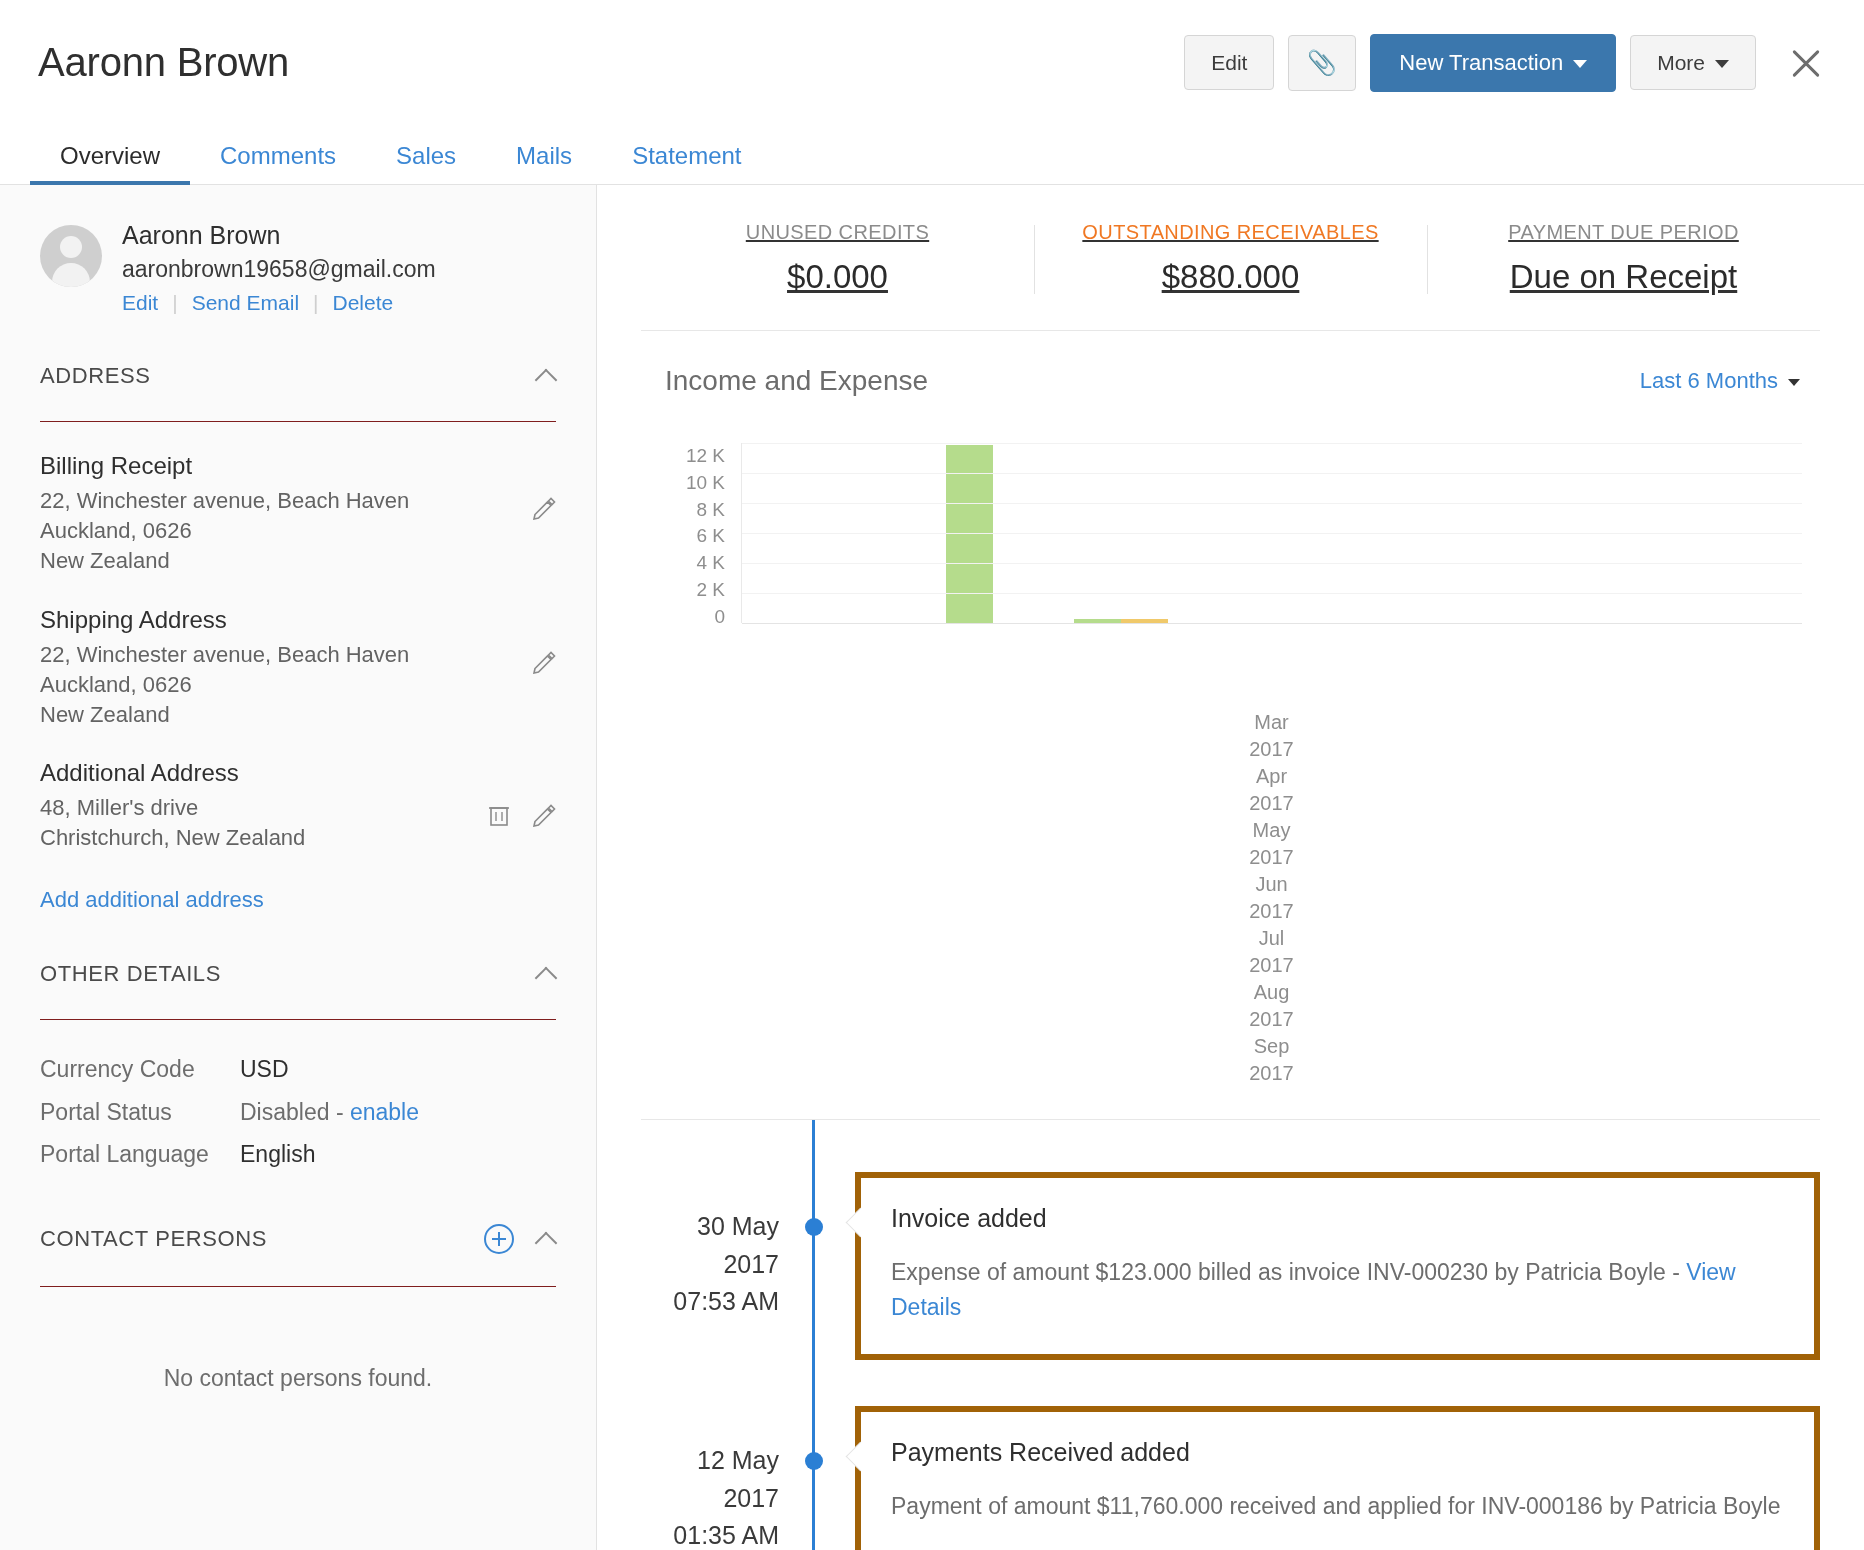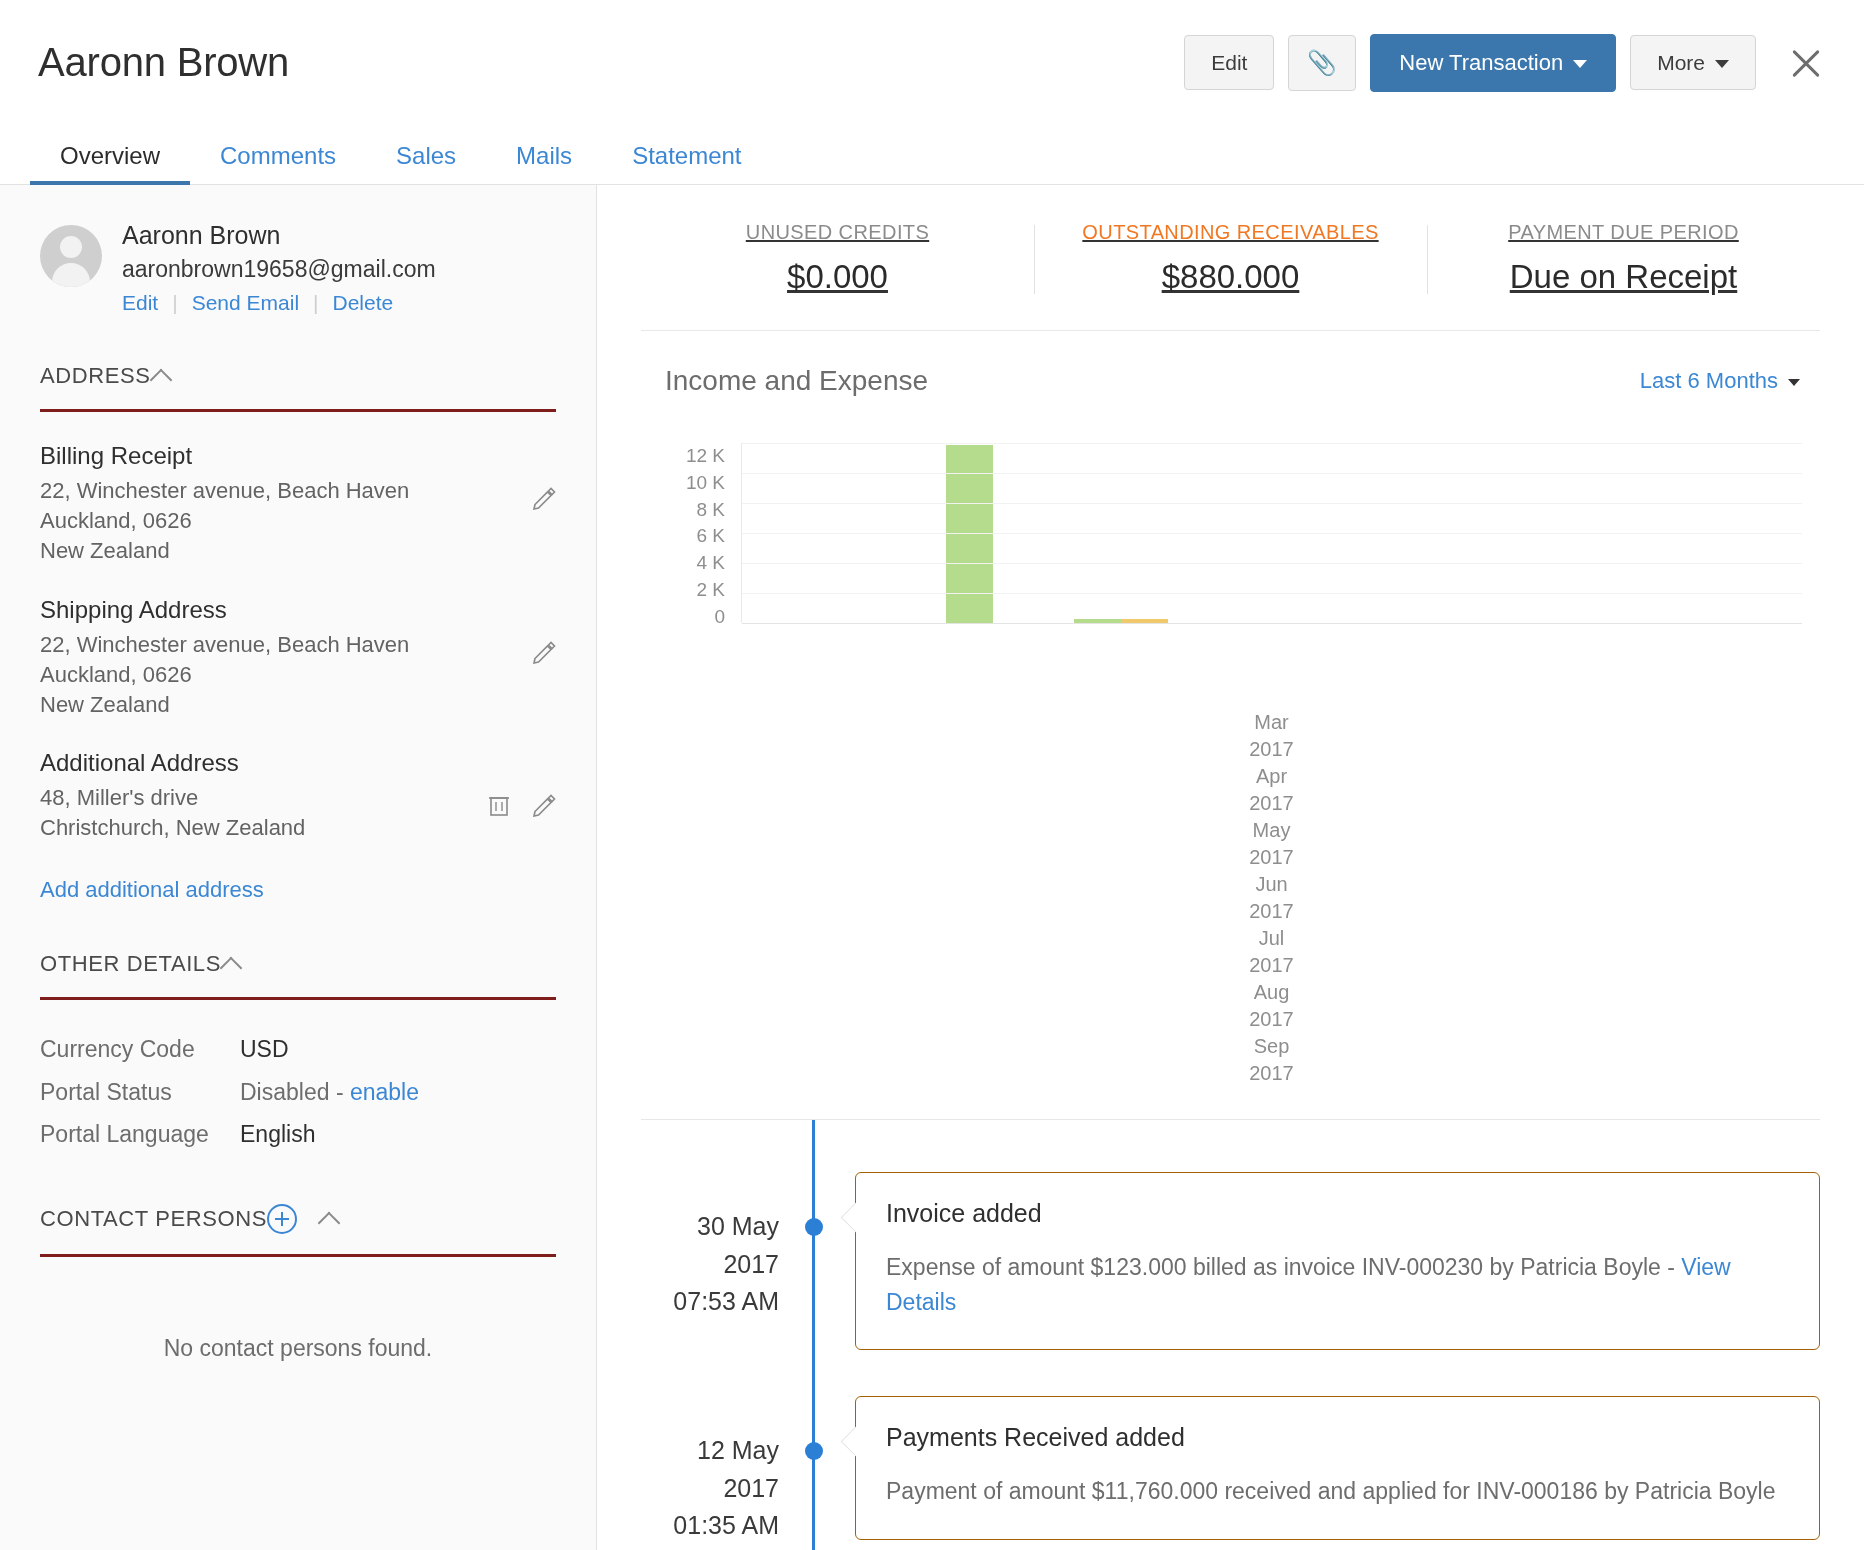--- a/index.html
+++ b/index.html
@@ -92,22 +92,22 @@
     background:#f2f2f2; border-radius: 20px 20px 0 0; transform: translateX(-50%);
   }
   .contact-name { font-size: 25px; color:#2f2f2f; margin-bottom: 6px; }
   .contact-email { font-size: 23px; color:#3a3a3a; margin-bottom: 8px; }
   .link-row { display:flex; align-items:center; gap: 0; font-size: 21px; }
   .link { color:#3b87d4; cursor:pointer; }
   .sep { color:#cfcfcf; margin: 0 14px; }
 
   
   .section-head {
-    display:flex; align-items:center; justify-content: flex-start;
-    margin-top: 48px; padding-bottom: 20px; border-bottom: 3px solid #7f1d1d;
+    display:flex; align-items:center; justify-content: space-between;
+    margin-top: 48px; padding-bottom: 32px; border-bottom: 1px solid #7f1d1d;
   }
   .section-title { font-size: 22px; color:#4a4a4a; letter-spacing: 0.6px; }
   .section-head-right { display:flex; align-items:center; gap: 22px; }
   .chev {
     width: 20px; height: 20px; position:relative; cursor:pointer; flex:none;
   }
   .chev::before {
     content:""; position:absolute; left:2px; top:6px; width:14px; height:14px;
     border-left:2px solid #8a8a8a; border-top:2px solid #8a8a8a;
     transform: rotate(45deg);
@@ -190,21 +190,21 @@
   .tl-date {
     width: 160px; flex:none; text-align:right; padding-right: 22px; padding-top: 36px;
     font-size: 25px; color:#3a3a3a; line-height: 1.5;
   }
   .tl-dot {
     position:absolute; left: 164px; top: 46px; width: 18px; height: 18px;
     border-radius:50%; background:#2b7fd4; z-index: 2;
   }
   .tl-card {
     margin-left: 54px; flex: 1;
-    border: 1px solid #a16207; border-radius: 6px; background:#fff;
+    border: 6px solid #a16207; border-radius: 0; background:#fff;
     padding: 26px 30px 30px 30px; position:relative;
   }
   .tl-card::before {
     content:""; position:absolute; left:-11px; top: 34px; width:20px; height:20px;
     background:#fff; border-left:1px solid #e4e4e4; border-bottom:1px solid #e4e4e4;
     transform: rotate(45deg);
   }
   .tl-heading { font-size: 25px; color:#2f2f2f; margin-bottom: 22px; }
   .tl-text { font-size: 23px; color:#6d6d6d; line-height: 1.5; }
   .tl-text .link { color:#3b87d4; }

